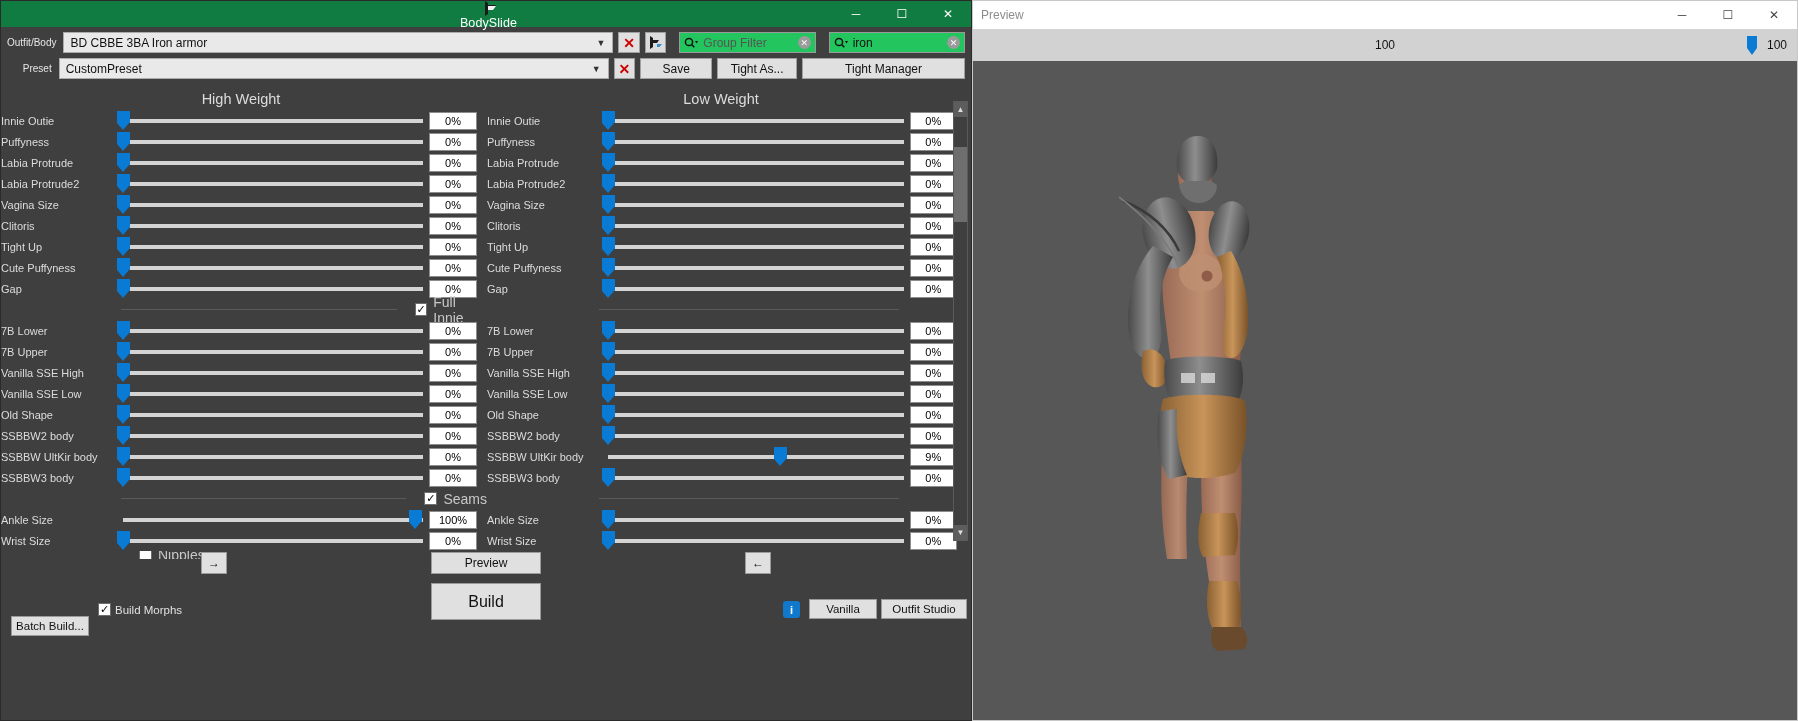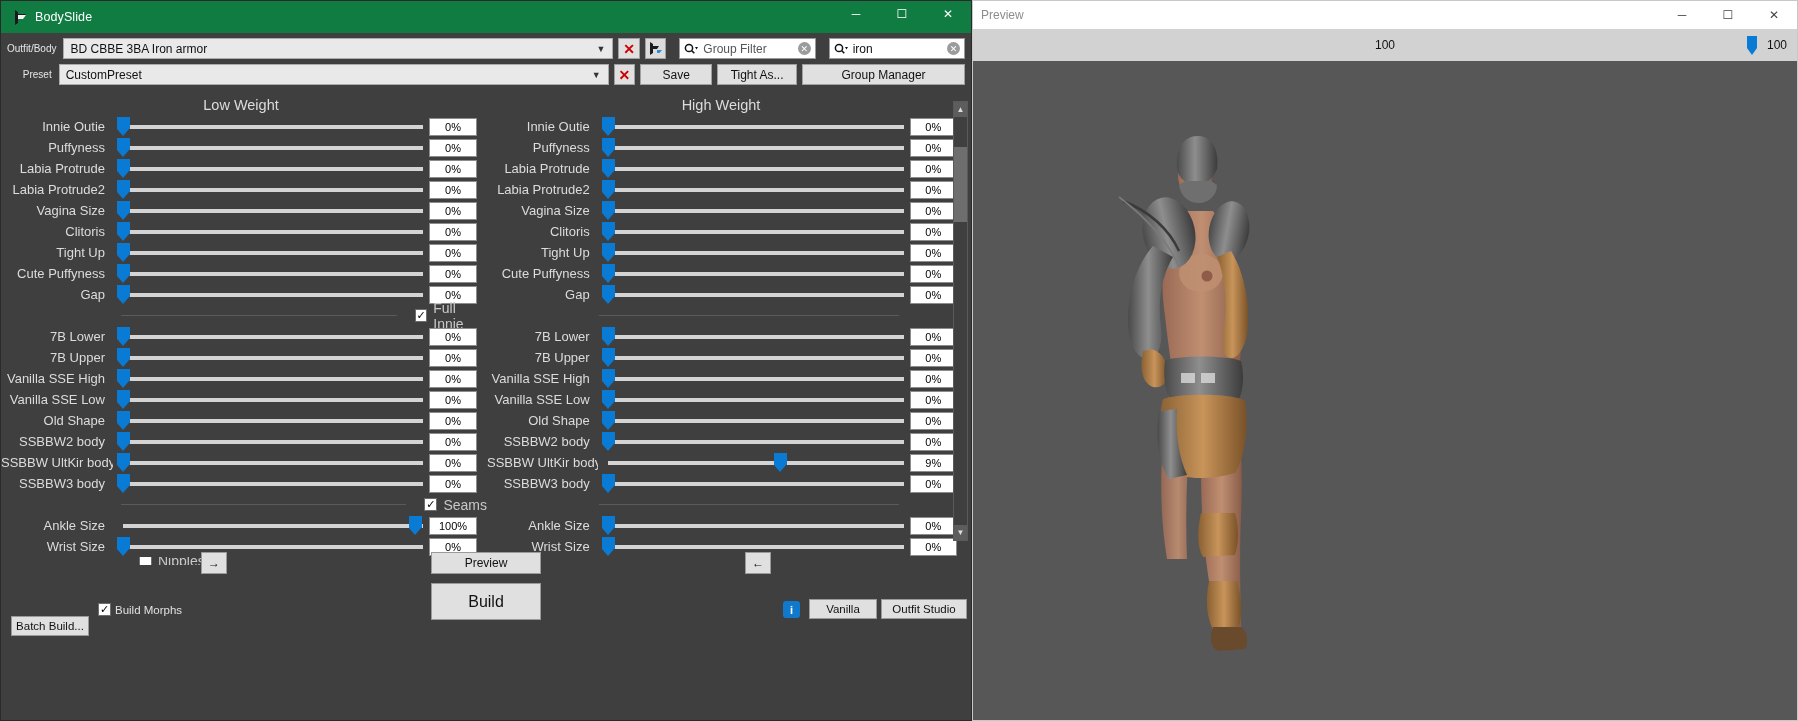--- a/index.html
+++ b/index.html
@@ -3,22 +3,22 @@
 <meta charset="utf-8">
 <style>
   * { box-sizing: border-box; margin:0; padding:0; }
   html,body { width:1798px; height:721px; overflow:hidden;
     font-family:"Liberation Sans", sans-serif; background:#fff; }
 
   
   #bodyslide { position:absolute; left:0; top:0; width:972px; height:721px;
     background:#3f3f3f; border:1px solid #2a2a2a; }
 
-  .titlebar { height:32px; background:#107c41; display:flex; align-items:center;
-    color:#fff; font-size:12.5px; position:relative; }
+  .titlebar { height:26px; background:#107c41; display:flex; align-items:center;
+    color:#fff; font-size:12.5px; position:relative;flex-direction:column; }
   .title-icon { width:20px; margin-left:9px; display:flex; align-items:center;
     justify-content:center; }
   .title-text { margin-left:5px; letter-spacing:.1px; }
   .win-btns { position:absolute; right:0; top:0; height:26px; display:flex; }
   .win-btn { width:46px; height:26px; display:flex; align-items:center;
     justify-content:center; color:#fff; font-size:12px; }
 
   
   .toolbar { padding:5px 6px 4px 6px; }
   .trow { display:flex; align-items:center; height:21px; margin-bottom:5px; }
@@ -26,43 +26,43 @@
     padding-right:7px; }
   .combo { flex:0 0 auto; width:550px; height:21px; background:#e9e9e9;
     border:1px solid #ababab; display:flex; align-items:center;
     padding-left:6px; font-size:12px; color:#111; position:relative; }
   .combo .caret { position:absolute; right:7px; font-size:9px; color:#333; }
   .xbtn { width:26px; height:21px; background:#e0e0e0; border:1px solid #a0a0a0;
     margin-left:5px; display:flex; align-items:center; justify-content:center;
     color:#cc0000; font-size:14px; font-weight:bold; }
   .iconbtn { width:26px; height:21px; background:#dcdcdc; border:1px solid #a0a0a0;
     margin-left:5px; display:flex; align-items:center; justify-content:center; }
-  .searchbox { height:21px; background:#ffffff; border:1px solid #9a9a9a;
+  .searchbox { height:21px; background:#22c55e; border:1px solid #9a9a9a;
     margin-left:13px; display:flex; align-items:center; padding:0 4px;
     font-size:12px; color:#555; position:relative; }
   .searchbox .sicon { display:flex; align-items:center; margin-right:5px; }
   .searchbox .stext { flex:1; }
   .searchbox .clearx { width:13px; height:13px; border-radius:50%;
     background:#9b9b9b; color:#fff; font-size:9px; display:flex;
     align-items:center; justify-content:center; }
   .tbtn { height:21px; background:#e0e0e0; border:1px solid #a0a0a0;
     margin-left:5px; display:flex; align-items:center; justify-content:center;
     font-size:12px; color:#111; }
 
   
   .weights { display:flex; height:22px; align-items:center; }
   .wlabel { color:#dcdcdc; font-size:14.5px; text-align:center; }
 
   
   .sliderarea { position:relative; height:440px; display:flex;
     padding-left:0; }
   .col { position:relative; }
   .srow { height:21px; display:flex; align-items:center; }
-  .snm { width:112px; text-align:right; padding-right:8px; color:#dcdcdc;
-    font-size:13px; white-space:nowrap; overflow:hidden; }
+  .snm { width:112px; padding-right:8px; color:#dcdcdc;
+    font-size:11px; white-space:nowrap; overflow:hidden; }
   .track-wrap { position:relative; width:312px; height:21px;
     display:flex; align-items:center; }
   .track { position:absolute; left:10px; right:2px; height:4px;
     background:#d4d4d4; top:9px; }
   .thumb { position:absolute; width:13px; height:19px; top:1px; }
   .thumb i { display:block; width:13px; height:12px; background:#0a7bd4; }
   .thumb u { display:block; width:0; height:0; border-left:6.5px solid transparent;
     border-right:6.5px solid transparent; border-top:7px solid #0a7bd4; }
   .val { width:48px; height:18px; background:#fff; border:1px solid #8c8c8c;
     font-size:11px; color:#000; display:flex; align-items:center;
@@ -178,27 +178,27 @@
 
     <div class="trow">
       <div class="tlabel">Preset</div>
       <div class="combo">
         <span>CustomPreset</span>
         <span class="caret">▼</span>
       </div>
       <div class="xbtn">✕</div>
       <div class="tbtn" style="width:88px">Save</div>
       <div class="tbtn" style="width:98px">Tight As...</div>
-      <div class="tbtn" style="width:200px">Group Manager</div>
+      <div class="tbtn" style="width:200px">Tight Manager</div>
     </div>
   </div>
 
   <div class="weights">
+    <div class="wlabel" style="width:480px">High Weight</div>
     <div class="wlabel" style="width:480px">Low Weight</div>
-    <div class="wlabel" style="width:480px">High Weight</div>
   </div>
 
   <div class="sliderarea" id="sliderarea">
       <div class="col" style="width: 486px;">
         <div class="srow">
           <div class="snm">Innie Outie</div>
           <div class="track-wrap">
             <div class="track"></div>
             <span class="thumb" style="left: 4px;">
               <i></i>

